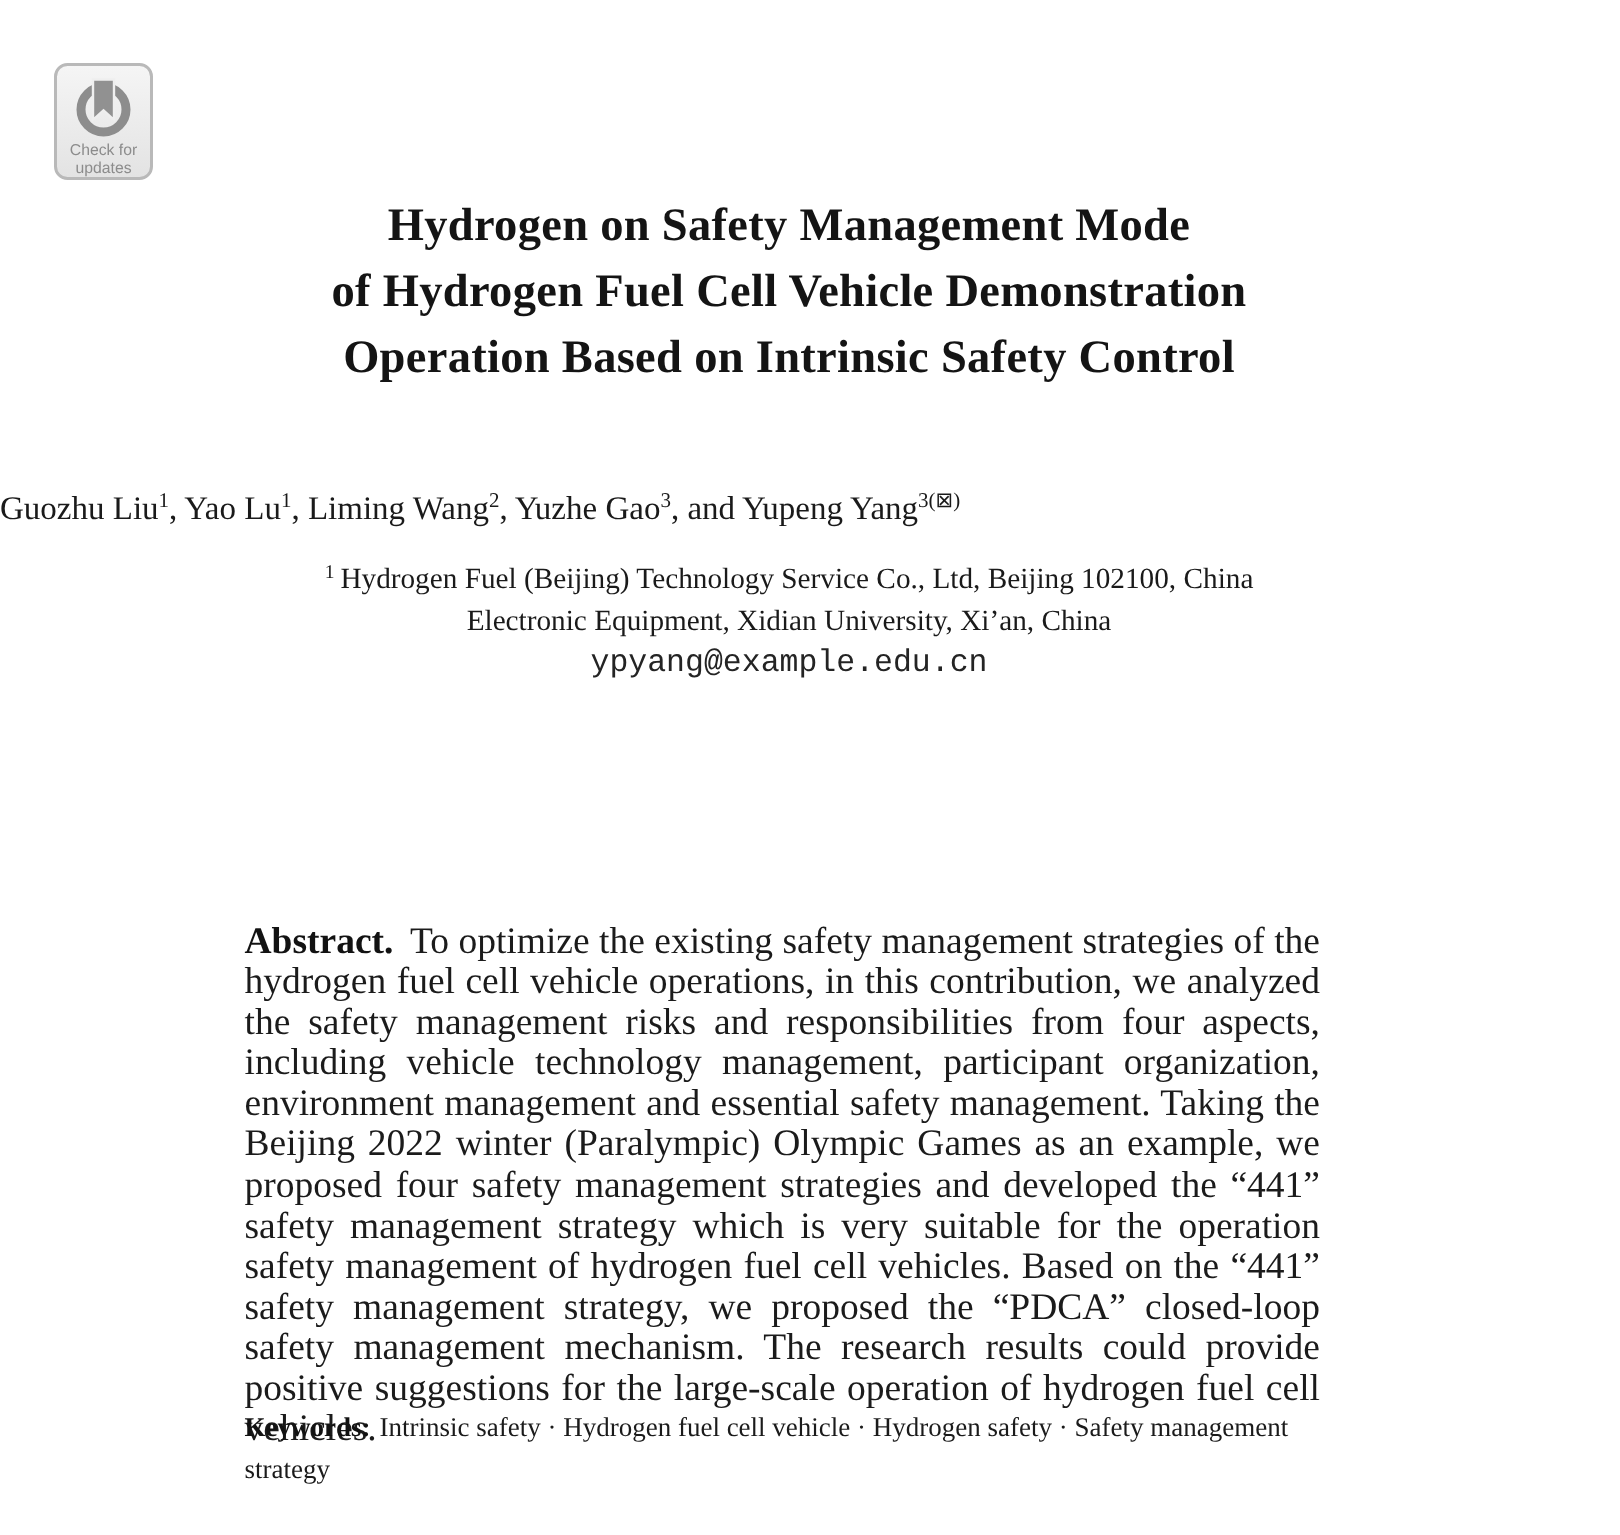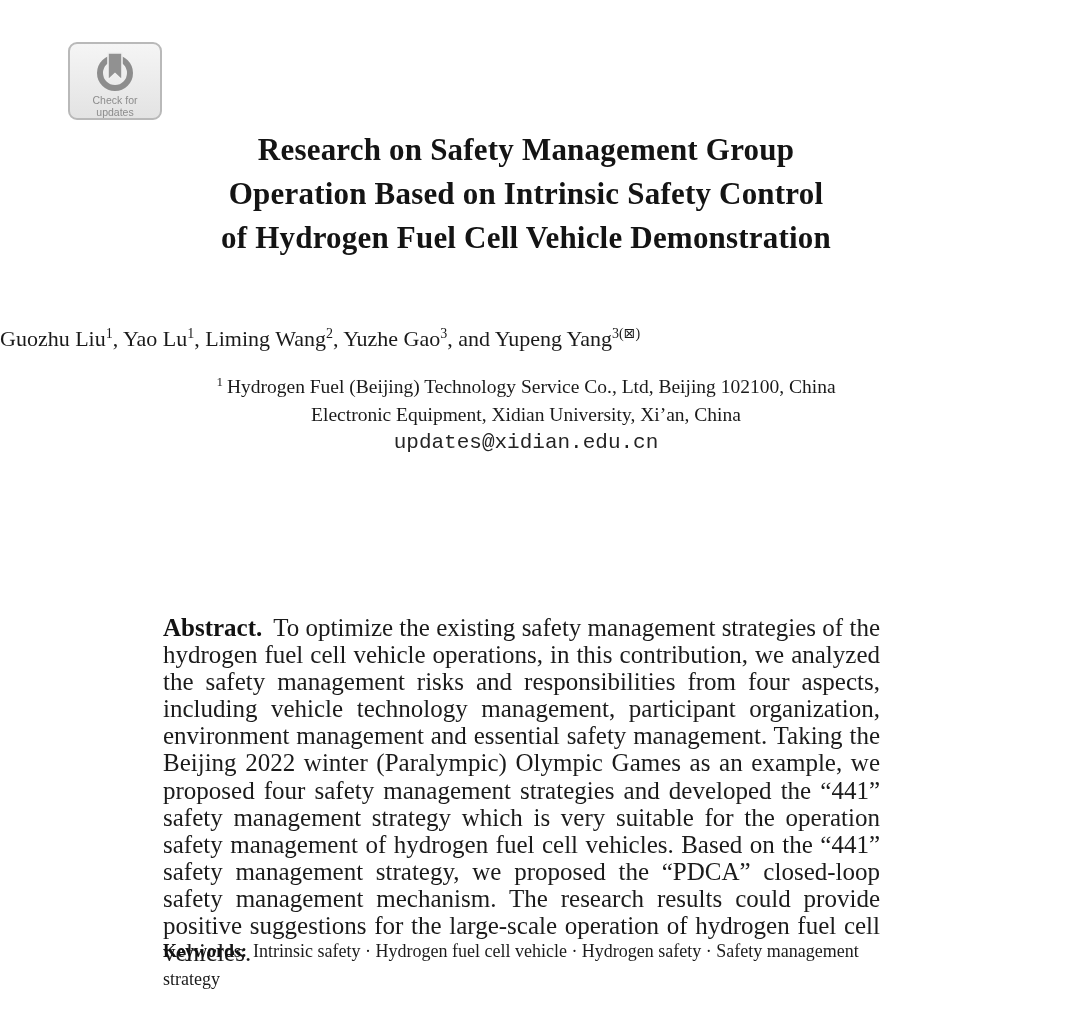--- a/index.html
+++ b/index.html
@@ -7,22 +7,22 @@
     position:relative;
     width:1080px;height:1023px;
     background:#ffffff;
     font-family:"Liberation Serif","DejaVu Sans",serif;
     color:#1d1d1d;
     overflow:hidden;
   }
 
   
   .badge{
-    position:absolute;left:68px;top:42px;
-    width:94px;height:78px;box-sizing:border-box;
+    position:absolute;left:36px;top:42px;
+    width:66px;height:78px;box-sizing:border-box;
     border:2px solid #b9b9b9;border-radius:9px;
     background:linear-gradient(#f5f5f5,#e3e3e3);
     display:flex;flex-direction:column;align-items:center;
     padding-top:4px;cursor:pointer;text-decoration:none;
   }
   .badge-icon{display:block;height:46px;}
   .badge-text{
     font-family:"Liberation Sans",sans-serif;
     font-size:10.5px;line-height:11.5px;color:#8c8c8c;
     text-align:center;margin-top:1px;
@@ -83,30 +83,30 @@
         <path d="M16 5 L30 5 L30 32 L23 25.6 L16 32 Z" fill="#919191" stroke="#efefef" stroke-width="1.6"></path>
       </svg>
     </span>
     <span class="badge-text">
       <span>Check for</span>
       <span>updates</span>
     </span>
   </a>
 
   <h1 class="title">
-    <span>Research on Safety Management Group</span>
+    <span>Hydrogen on Safety Management Mode</span>
+    <span>of Hydrogen Fuel Cell Vehicle Demonstration</span>
     <span>Operation Based on Intrinsic Safety Control</span>
-    <span>of Hydrogen Fuel Cell Vehicle Demonstration</span>
   </h1>
 
   <div class="authors"><span><span></span><span>Guozhu Liu</span><sup>1</sup></span><span><span>, </span><span>Yao Lu</span><sup>1</sup></span><span><span>, </span><span>Liming Wang</span><sup>2</sup></span><span><span>, </span><span>Yuzhe Gao</span><sup>3</sup></span><span><span>, and </span><span>Yupeng Yang</span><sup>3(⊠)</sup></span></div>
 
   <div class="affils">
     <div><sup>1</sup><span>Hydrogen Fuel (Beijing) Technology Service Co., Ltd, Beijing 102100, China</span></div>
     <div>Electronic Equipment, Xidian University, Xi’an, China</div>
-    <div class="email">updates@xidian.edu.cn</div>
+    <div class="email">ypyang@example.edu.cn</div>
   </div>
 
   <p class="abstract"><b class="lead">Abstract.</b><span>To optimize the existing safety management strategies of the hydrogen fuel cell vehicle operations, in this contribution, we analyzed the safety management risks and responsibilities from four aspects, including vehicle technology management, participant organization, environment management and essential safety management. Taking the Beijing 2022 winter (Paralympic) Olympic Games as an example, we proposed four safety management strategies and developed the “441” safety management strategy which is very suitable for the operation safety management of hydrogen fuel cell vehicles. Based on the “441” safety management strategy, we proposed the “PDCA” closed-loop safety management mechanism. The research results could provide positive suggestions for the large-scale operation of hydrogen fuel cell vehicles.</span></p>
 
   <p class="keywords"><b class="lead">Keywords:</b><span>Intrinsic safety · Hydrogen fuel cell vehicle · Hydrogen safety · Safety management strategy</span></p>
 
 </div>
 
 </body></html>

